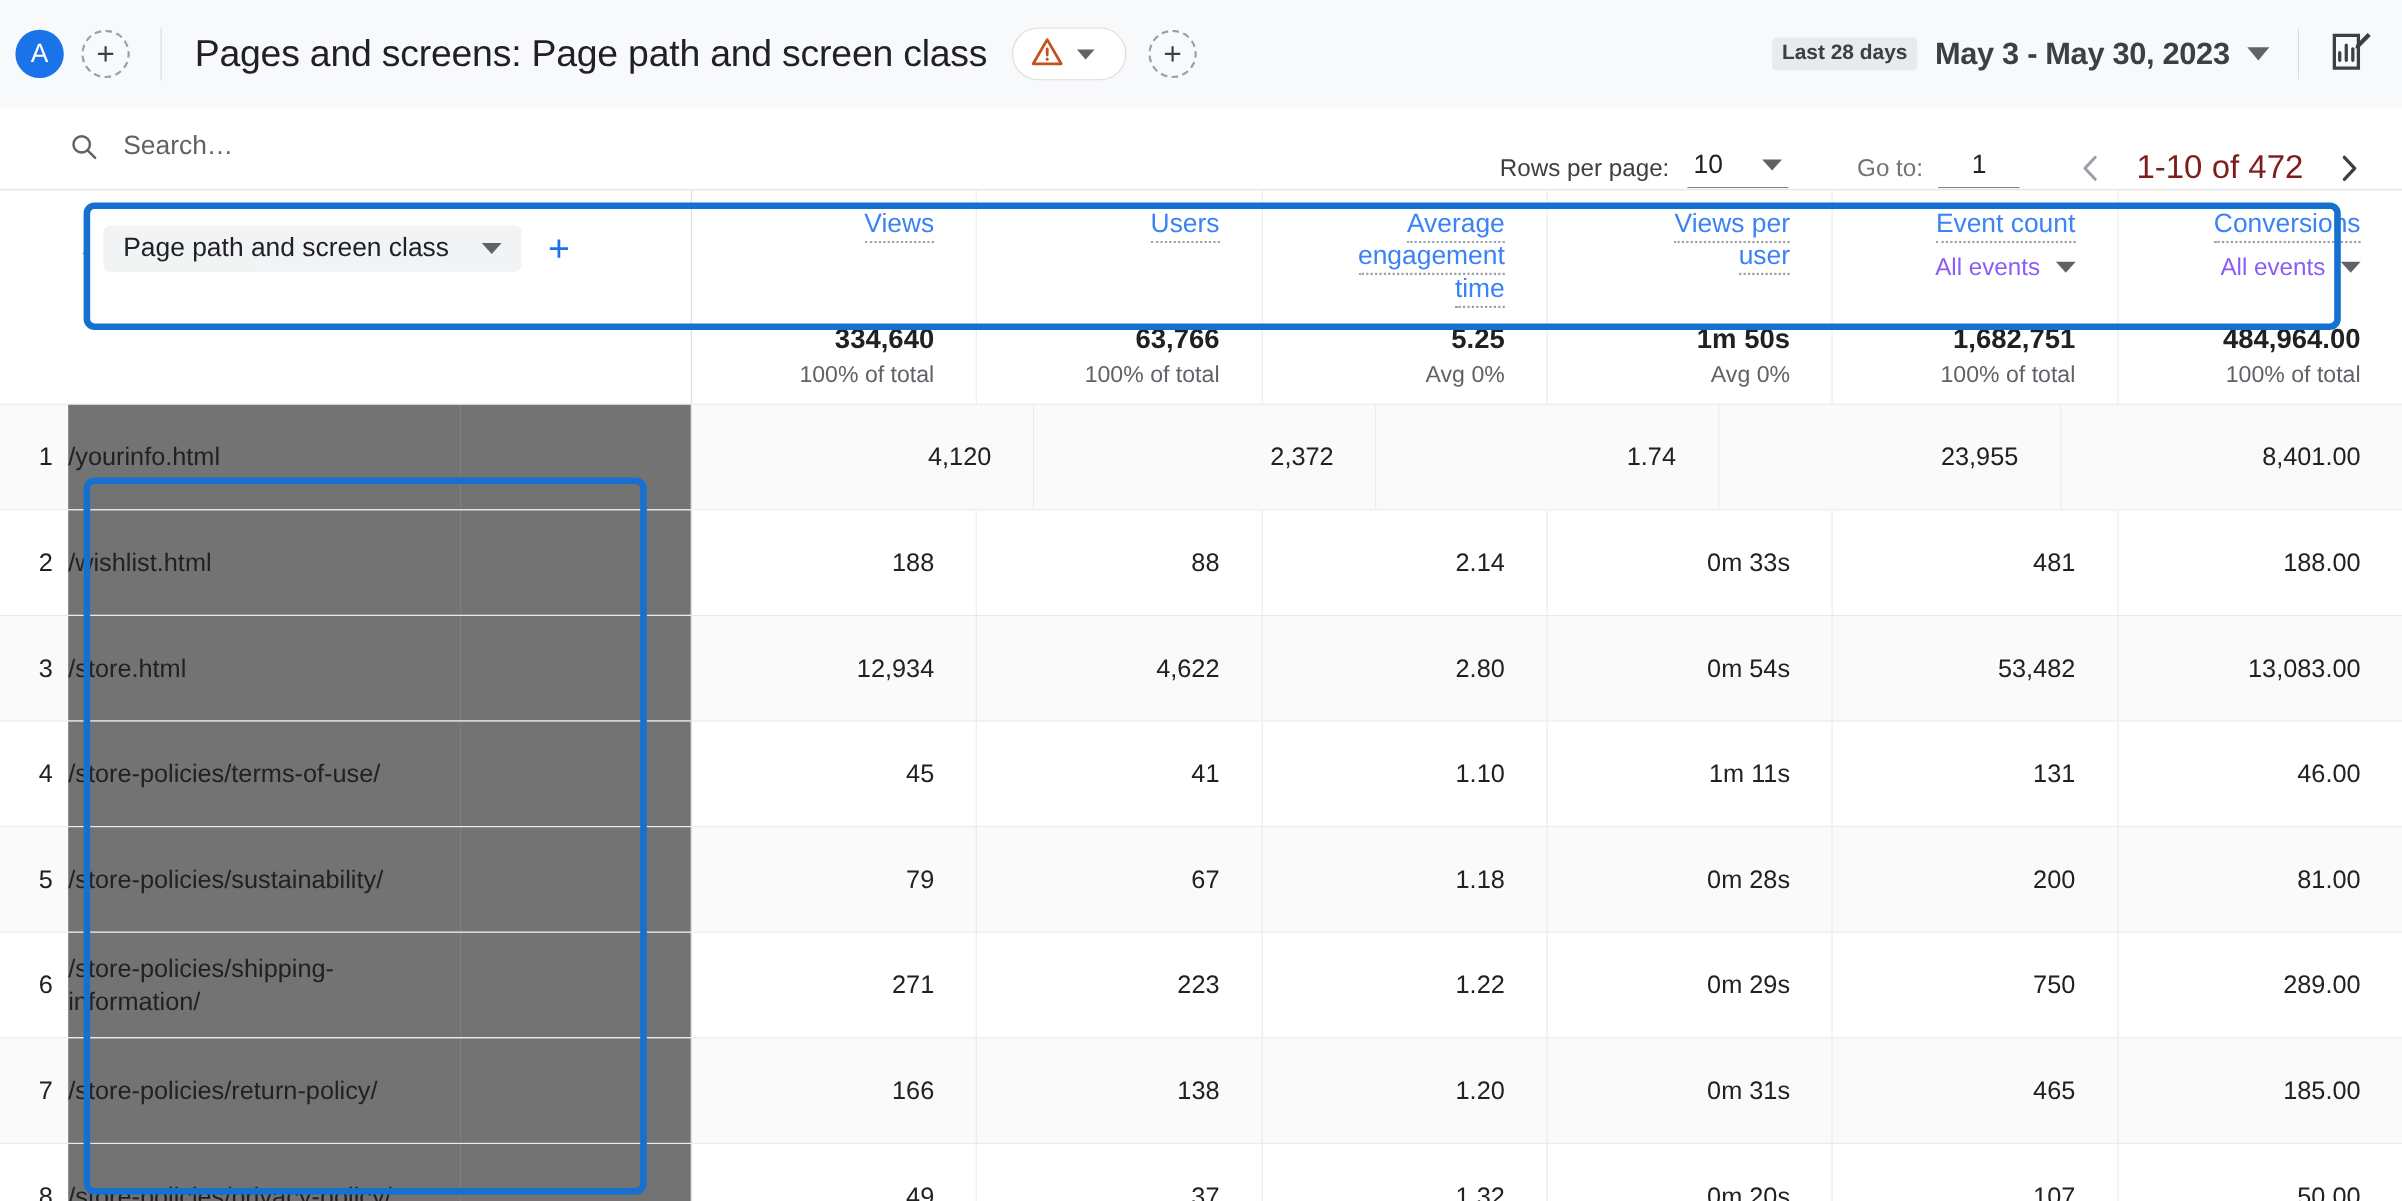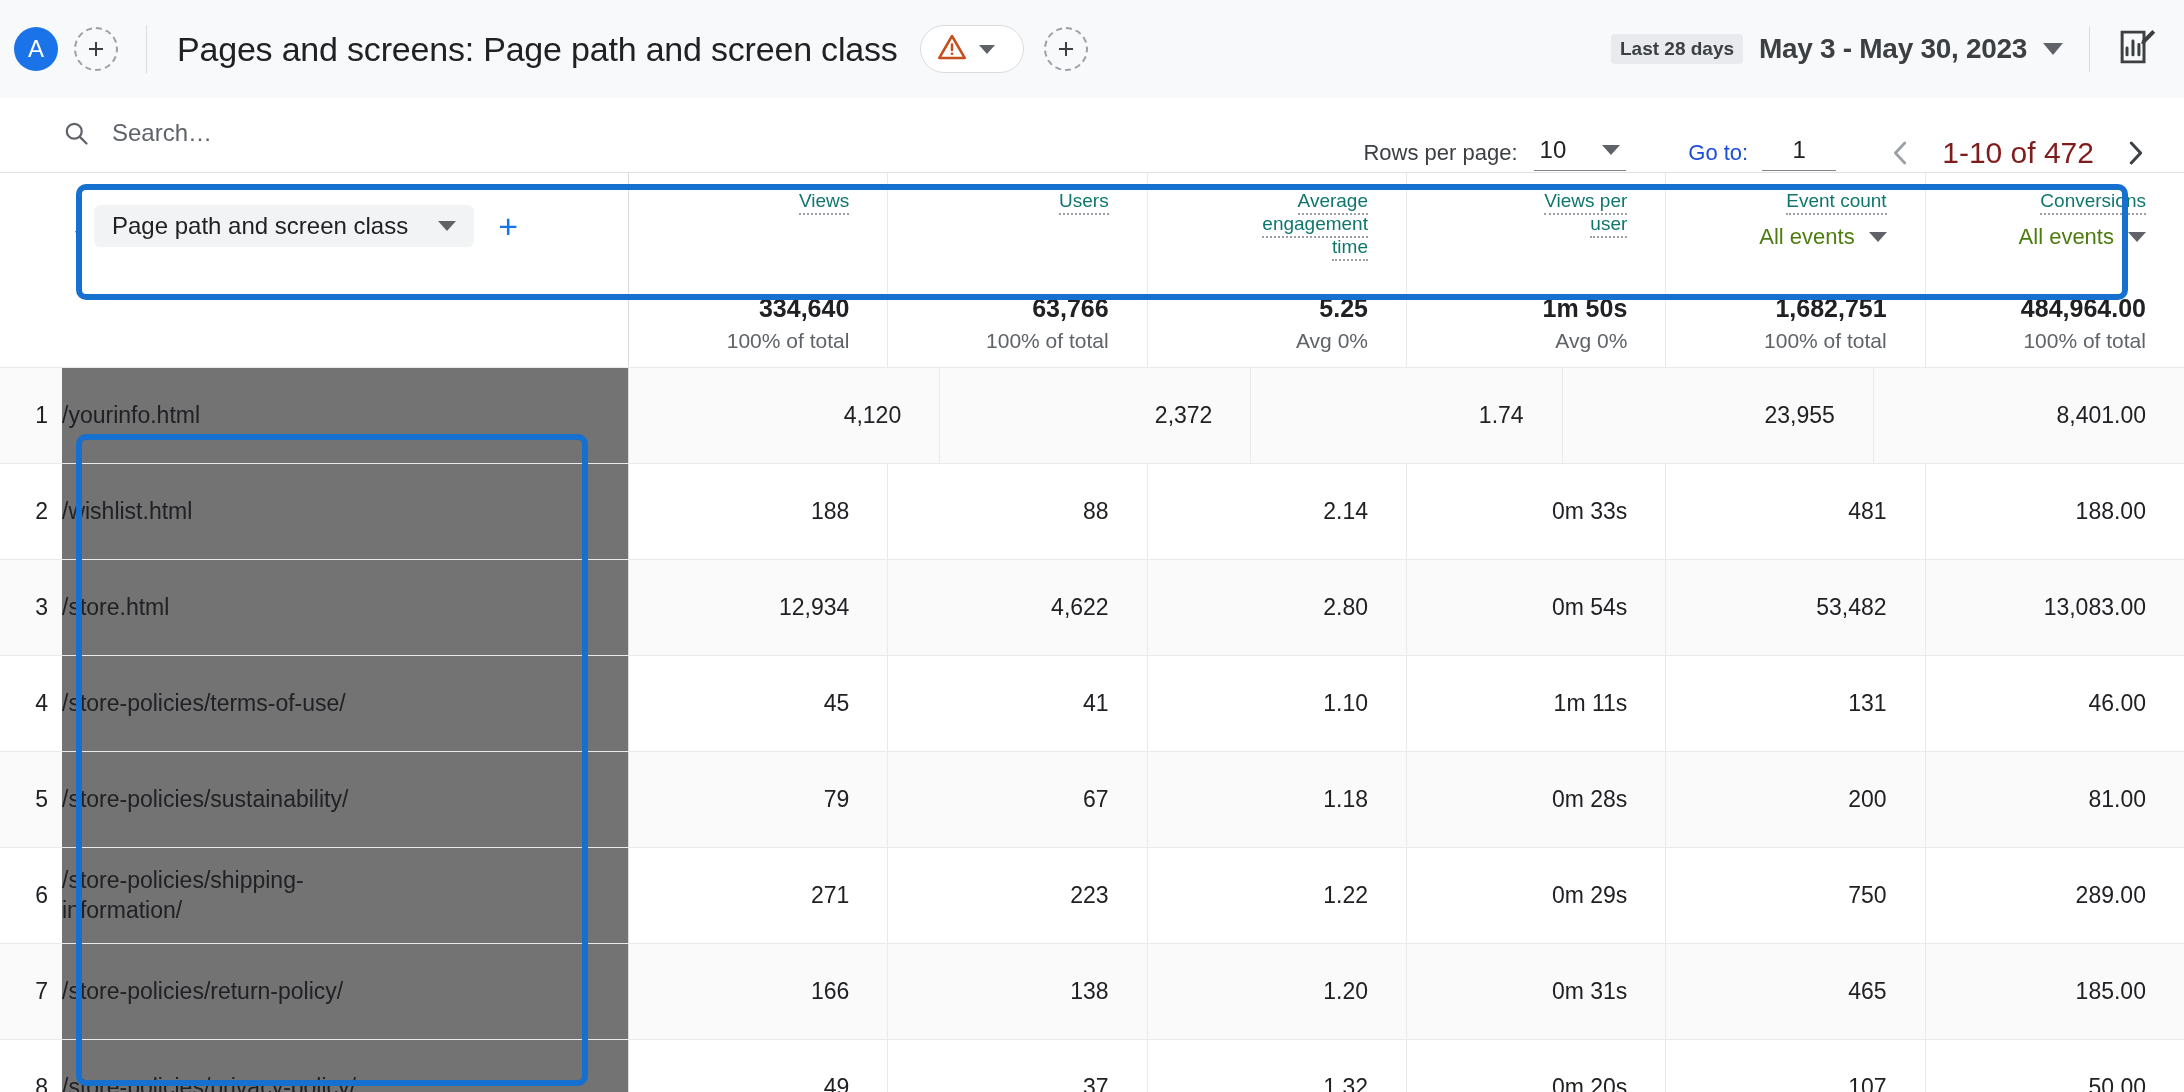--- a/index.html
+++ b/index.html
@@ -92,21 +92,21 @@
     border-bottom: 1px solid #80868b;
     margin-left: 16px; padding: 0 6px 6px 6px; min-width: 86px;
   }
   .rpp-value { font-size: 24px; color: #202124; }
   .small-caret {
     width: 0; height: 0;
     border-left: 9px solid transparent;
     border-right: 9px solid transparent;
     border-top: 10px solid #5f6368;
   }
-  .goto-label { font-size: 22px; color: #1d4ed8; margin-left: 62px; }
+  .goto-label { font-size: 22px; color: #737373; margin-left: 62px; }
   .goto-input {
     width: 74px; text-align: center; font-size: 24px; color: #202124;
     border-bottom: 1px solid #80868b; padding-bottom: 6px; margin-left: 14px;
   }
   .chev { color:#9aa0a6; padding: 0 8px; display:flex; align-items:center;}
   .chev.active { color:#3c4043; }
   .range-text { font-size: 30px; color: #7f1d1d; margin: 0 18px; white-space: nowrap; }
   .chev-left { margin-left: 42px; }
 
   
@@ -137,25 +137,25 @@
     padding-right: 38px;
     font-size: 23px; color: #202124;
     border-left: 1px solid #e8eaed;
   }
   .cell-metric.first { border-left: 1px solid #dadce0; }
 
   
   .hdr { height: 106px; }
   .hdr .cell-metric { justify-content: flex-start; padding-top: 16px; }
   .hdr-title {
-    font-size: 19px; color: #0f766e; text-align: right; line-height: 1.22;
+    font-size: 24px; color: #3b82f6; text-align: right; line-height: 1.22;
   }
   .dotted { border-bottom: 2px dotted #9aa0a6; display:inline; padding-bottom:2px;}
   .hdr-sub { display:flex; align-items:center; gap: 14px; margin-top: 12px; }
-  .hdr-sub span { font-size: 22px; color: #4d7c0f; }
+  .hdr-sub span { font-size: 22px; color: #8b5cf6; }
 
   .dim-chip-wrap {
     display: flex; align-items: center; height: 106px; padding-left: 72px;
   }
   .sort-arrow { font-size: 24px; color: #5f6368; margin-right: 10px; line-height:1; }
   .dim-chip {
     background: #f1f3f4; border-radius: 6px;
     display: flex; align-items: center; gap: 30px;
     padding: 7px 18px; font-size: 24px; color: #202124;
   }

